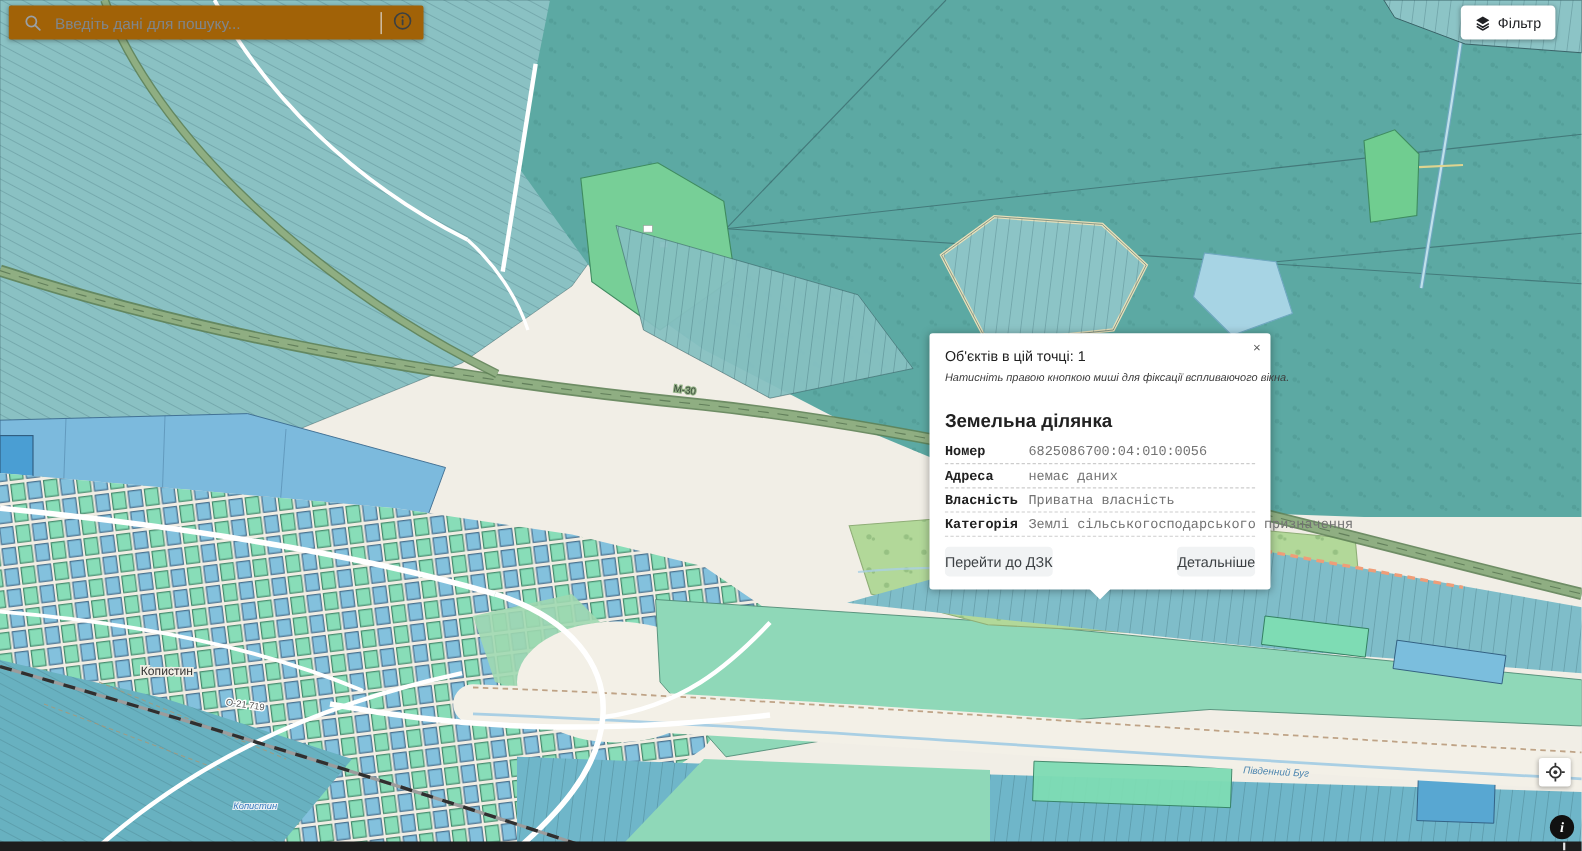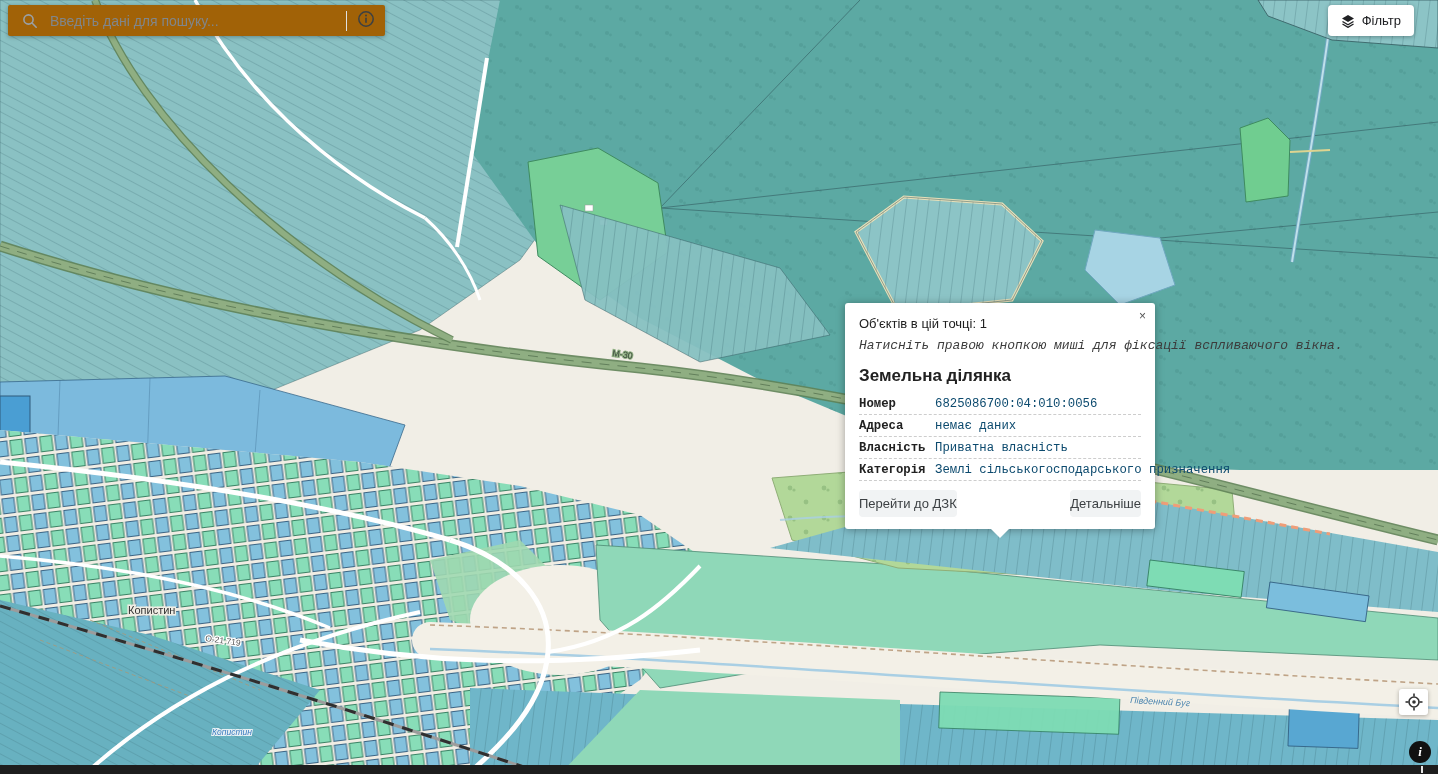--- a/index.html
+++ b/index.html
@@ -23,26 +23,26 @@
     border-radius:4px;box-shadow:0 1px 4px rgba(0,0,0,.3);display:flex;align-items:center;
     gap:7px;padding:0 13px;cursor:pointer;font:13px "Liberation Sans",sans-serif;color:#202124;}
 
   
   .popup{position:absolute;left:845px;top:303px;width:310px;background:#fff;border-radius:3px;
     box-shadow:0 1px 8px rgba(0,0,0,.35);padding:11px 14px 12px 14px;box-sizing:border-box;
     color:#212121;}
   .popup .close{position:absolute;top:5px;right:7px;border:none;background:none;color:#555;
     font:12px "Liberation Sans",sans-serif;cursor:pointer;padding:2px;line-height:1;}
   .p-title{font-size:13px;margin:2px 0 7px 0;}
-  .p-hint{font-size:13px;font-style:italic;color:#3c3c3c;white-space:nowrap;margin-bottom:13px;font-family:Liberation Mono, monospace;}
+  .p-hint{font-size:10px;font-style:italic;color:#3c3c3c;white-space:nowrap;margin-bottom:24px;}
   .p-section{font-size:17px;font-weight:bold;margin-bottom:7px;}
   .p-row{display:flex;font-size:12.3px;padding:4px 0 3px 0;border-bottom:1px dashed #cdcdcd;font-family:Liberation Mono, monospace;}
   .p-row:last-of-type{border-bottom:none;}
   .p-row .lbl{width:76px;flex:none;font-weight:bold;color:#212121;}
-  .p-row .val{color:#0c4a6e;white-space:nowrap;}
+  .p-row .val{color:#737373;white-space:nowrap;}
   .p-actions{display:flex;justify-content:space-between;margin-top:9px;}
   .p-actions button{border:none;background:#f1f3f4;color:#3c4043;border-radius:4px;
     font:13px "Liberation Sans",sans-serif;padding:6px 0;cursor:pointer;}
   .popup .pointer{position:absolute;left:145px;bottom:-9px;width:0;height:0;
     border-left:10px solid transparent;border-right:10px solid transparent;border-top:10px solid #fff;}
 
   
   .locate{position:absolute;left:1399px;top:689px;width:29px;height:26px;background:#fff;
     border:none;border-radius:3px;box-shadow:0 1px 4px rgba(0,0,0,.3);cursor:pointer;
     display:flex;align-items:center;justify-content:center;padding:0;}

